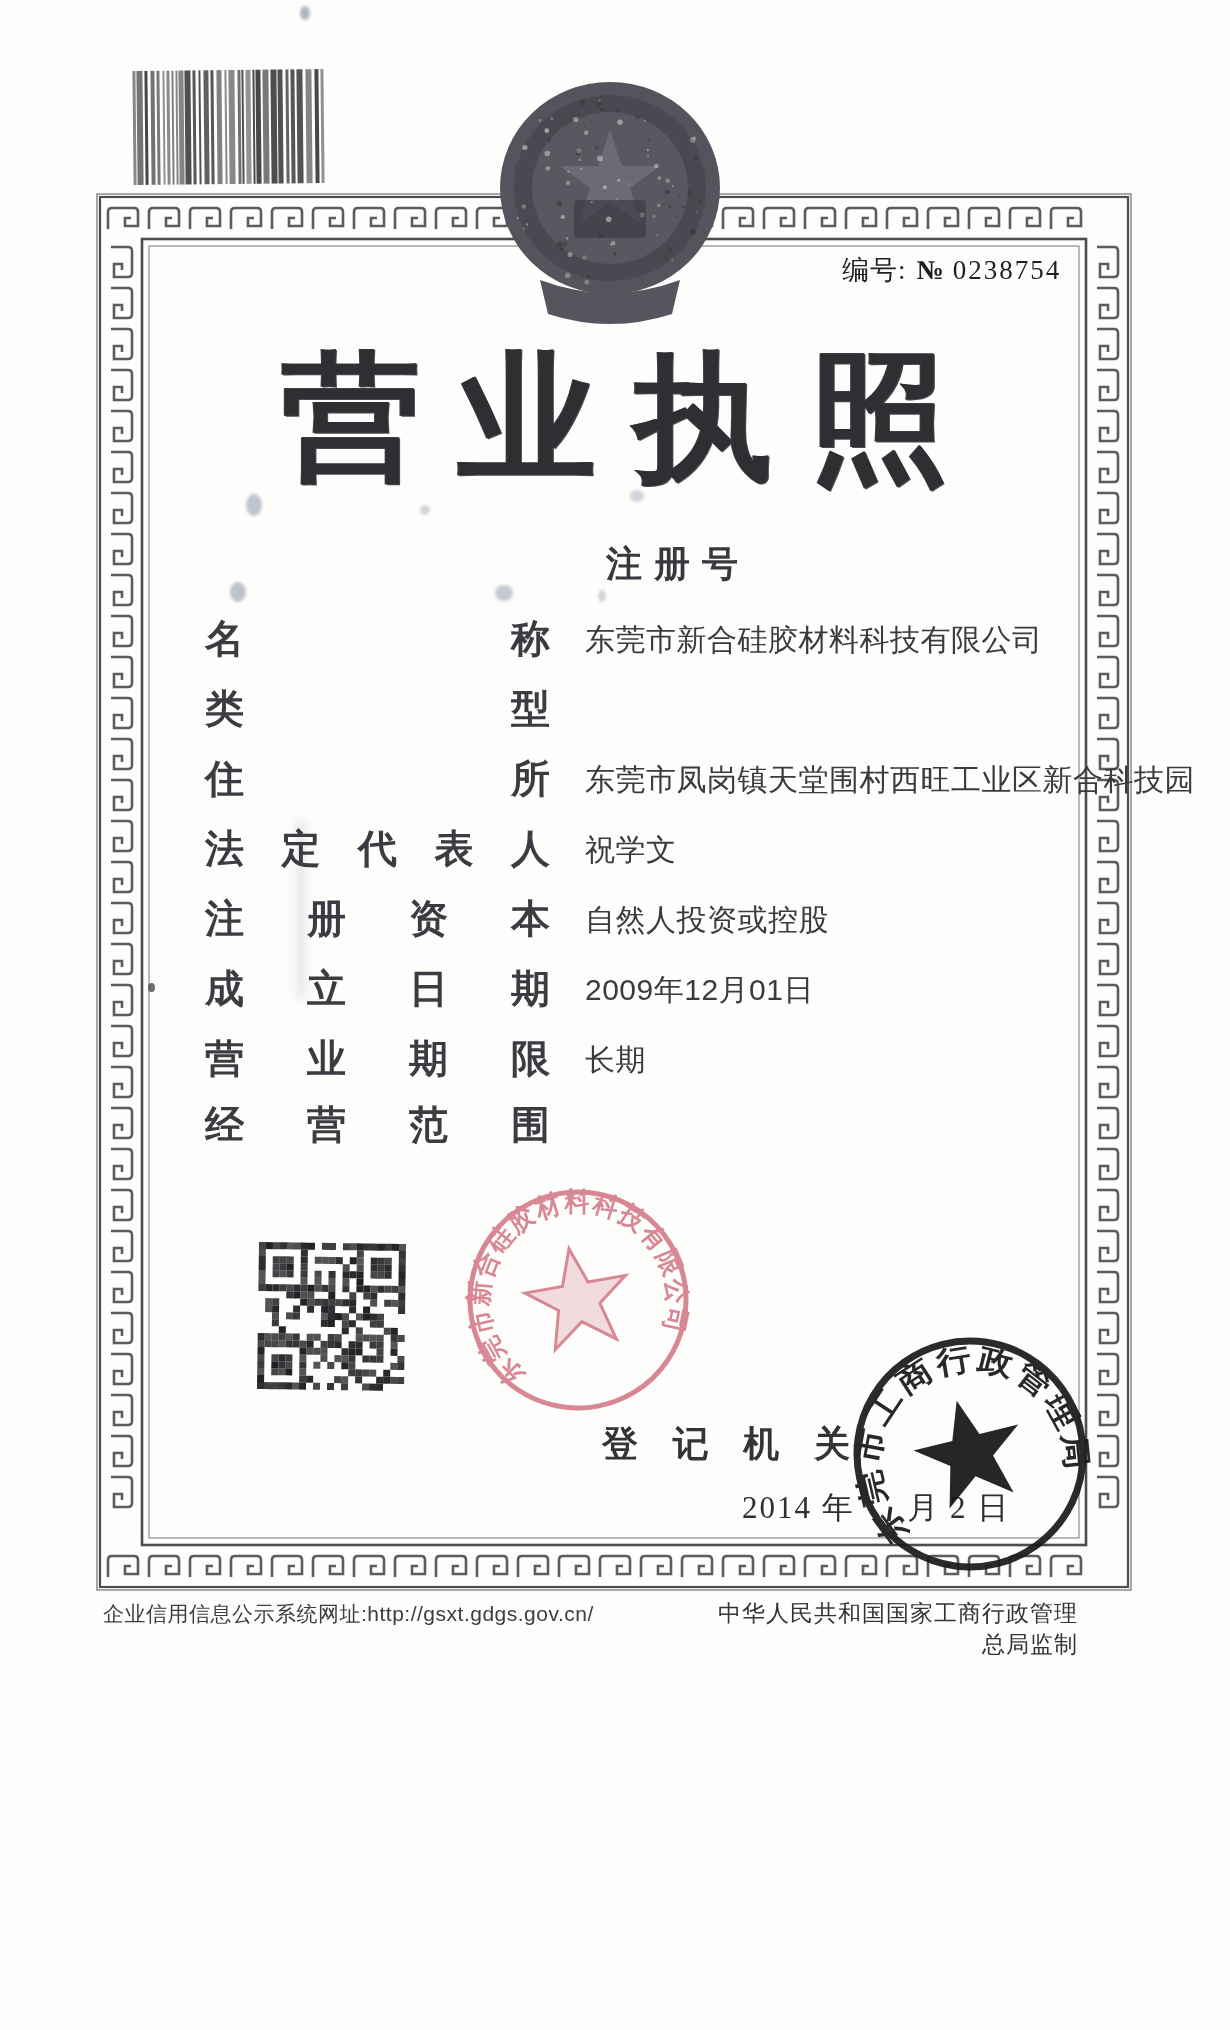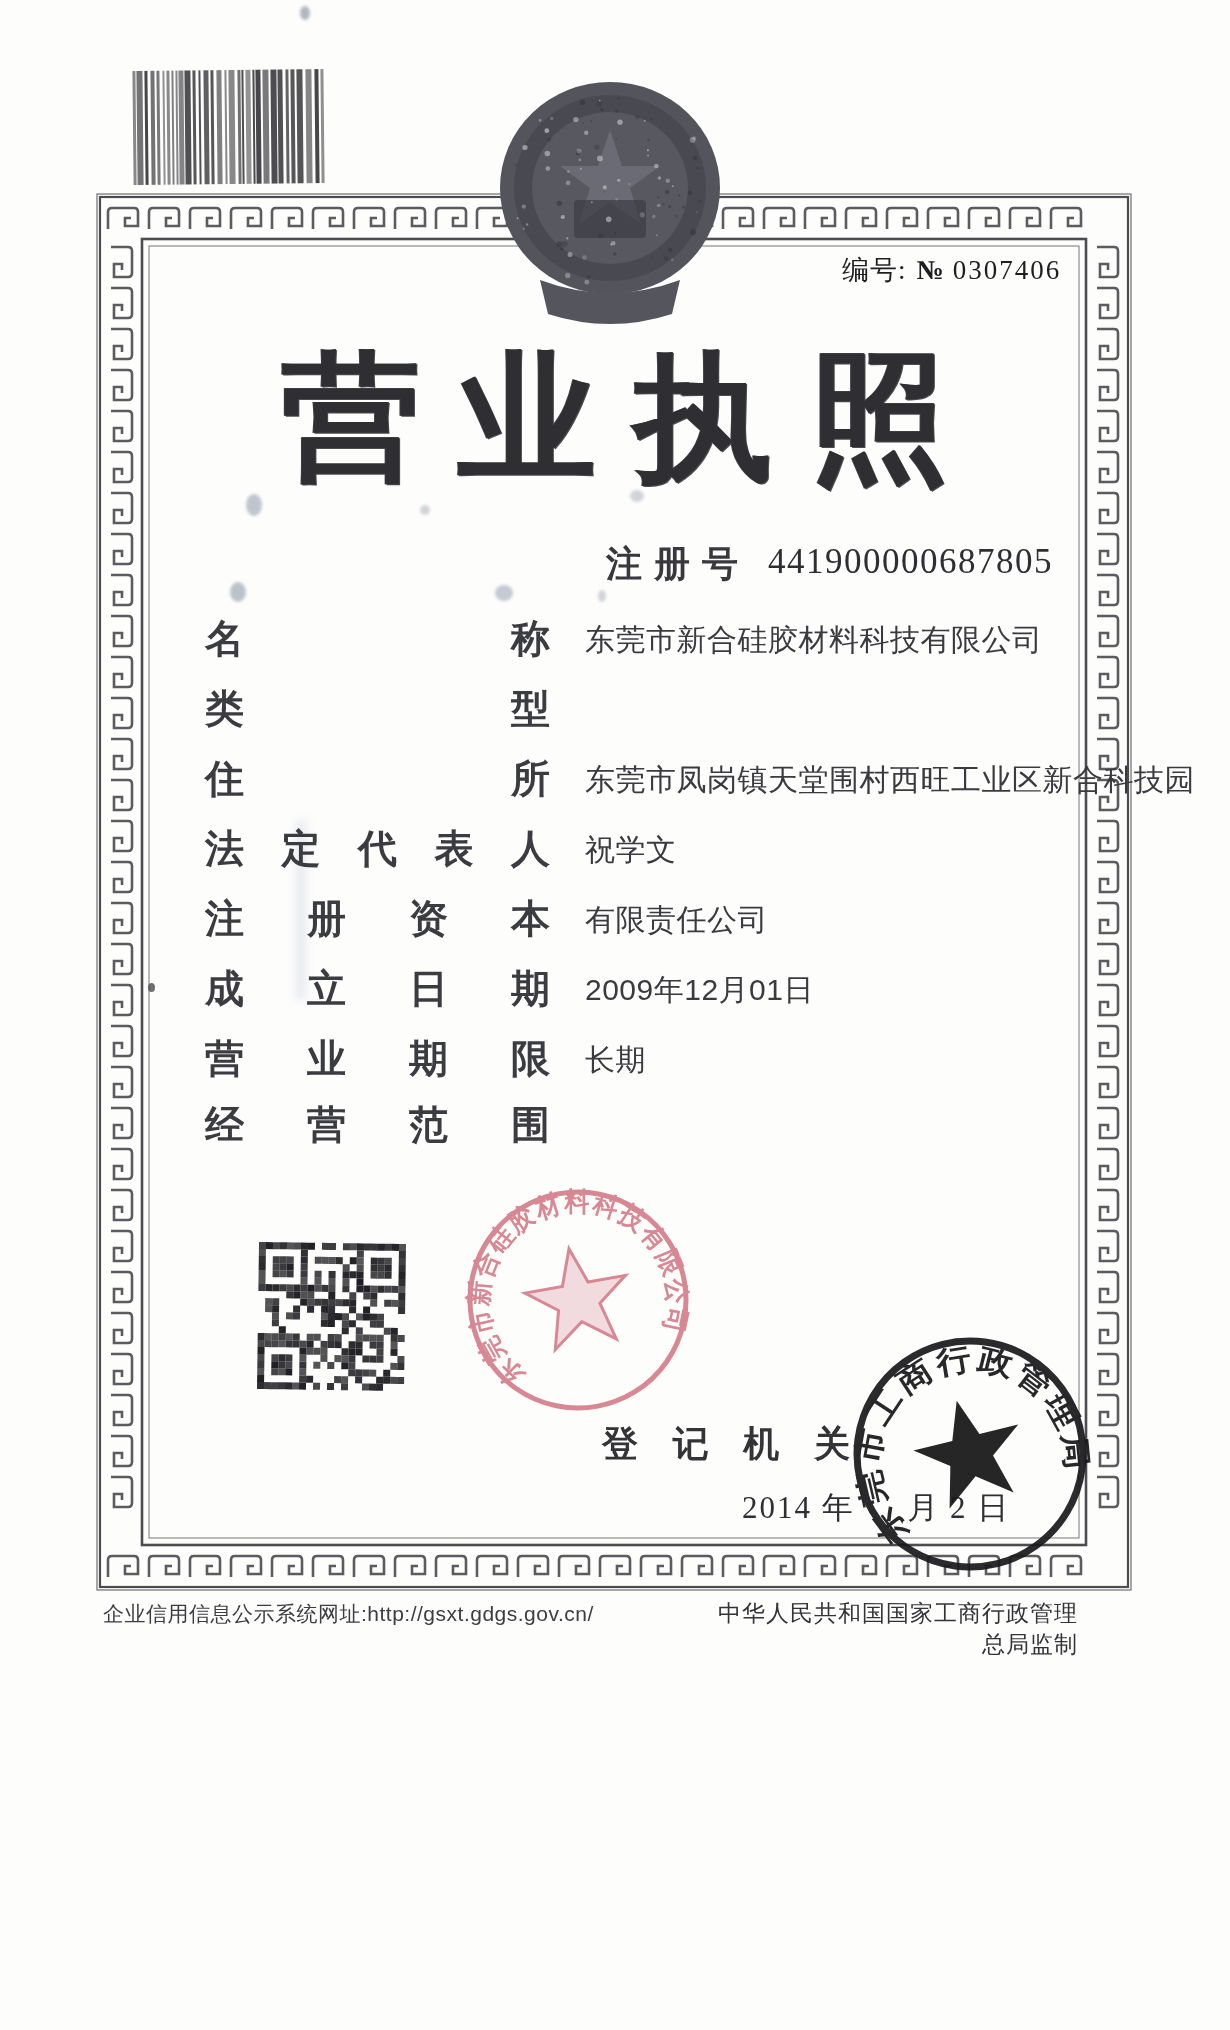--- a/index.html
+++ b/index.html
@@ -321,32 +321,31 @@
 <div class="abs smudge" style="left:420px;top:505px;width:10px;height:10px;background:#9aa3b0;opacity:.45"></div>
 <div class="abs smudge" style="left:630px;top:490px;width:14px;height:12px;background:#8d98a8;opacity:.4"></div>
 <div class="abs smudge" style="left:230px;top:582px;width:16px;height:20px;background:#8793a5;opacity:.55"></div>
 <div class="abs smudge" style="left:495px;top:585px;width:18px;height:16px;background:#8d98a8;opacity:.5"></div>
 <div class="abs smudge" style="left:598px;top:590px;width:8px;height:12px;background:#9aa3b0;opacity:.45"></div>
 <div class="abs smudge" style="left:300px;top:6px;width:10px;height:14px;background:#7f8a9a;opacity:.6"></div>
 <div id="fold-streak" class="abs"></div>
 <div class="abs dotmark"></div>
 
 <div id="serial" class="abs">
-  <span>编号:</span><span class="no">№</span><span class="digits">0307406</span>
+  <span>编号:</span><span class="no">№</span><span class="digits">0238754</span>
 </div>
 
 <div id="doc-title" class="abs">营业执照</div>
 
 <div id="reg-line" class="abs">
   <div id="reg-label" class="abs">
       <span>注</span>
       <span>册</span>
       <span>号</span>
     </div>
-  <div id="reg-no" class="abs">441900000687805</div>
 </div>
 
 <div class="abs frow" style="top:612px">
   <div class="flabel">
       <span>名</span>
       <span>称</span>
     </div>
   <div class="fvalue">东莞市新合硅胶材料科技有限公司</div>
 </div>
 <div class="abs frow" style="top:682px">
@@ -372,21 +371,21 @@
     </div>
   <div class="fvalue">祝学文</div>
 </div>
 <div class="abs frow" style="top:892px">
   <div class="flabel">
       <span>注</span>
       <span>册</span>
       <span>资</span>
       <span>本</span>
     </div>
-  <div class="fvalue">有限责任公司</div>
+  <div class="fvalue">自然人投资或控股</div>
 </div>
 <div class="abs frow" style="top:962px">
   <div class="flabel">
       <span>成</span>
       <span>立</span>
       <span>日</span>
       <span>期</span>
     </div>
   <div class="fvalue">2009年12月01日</div>
 </div>

